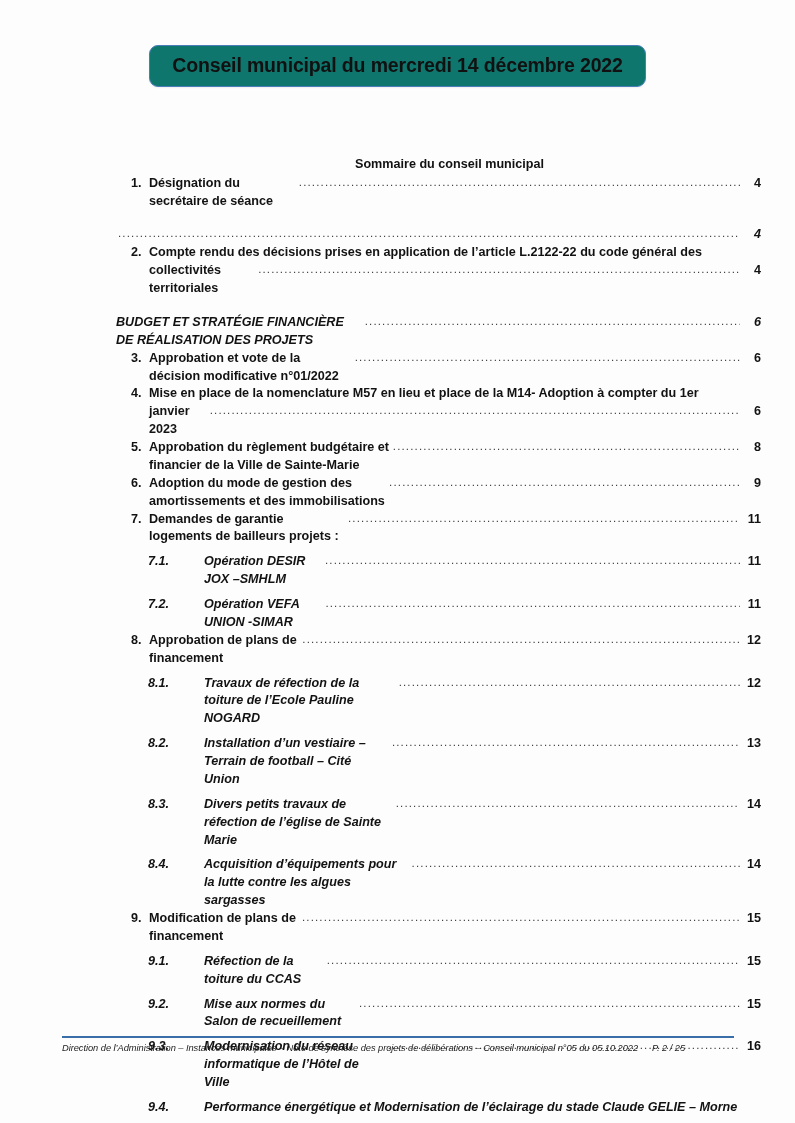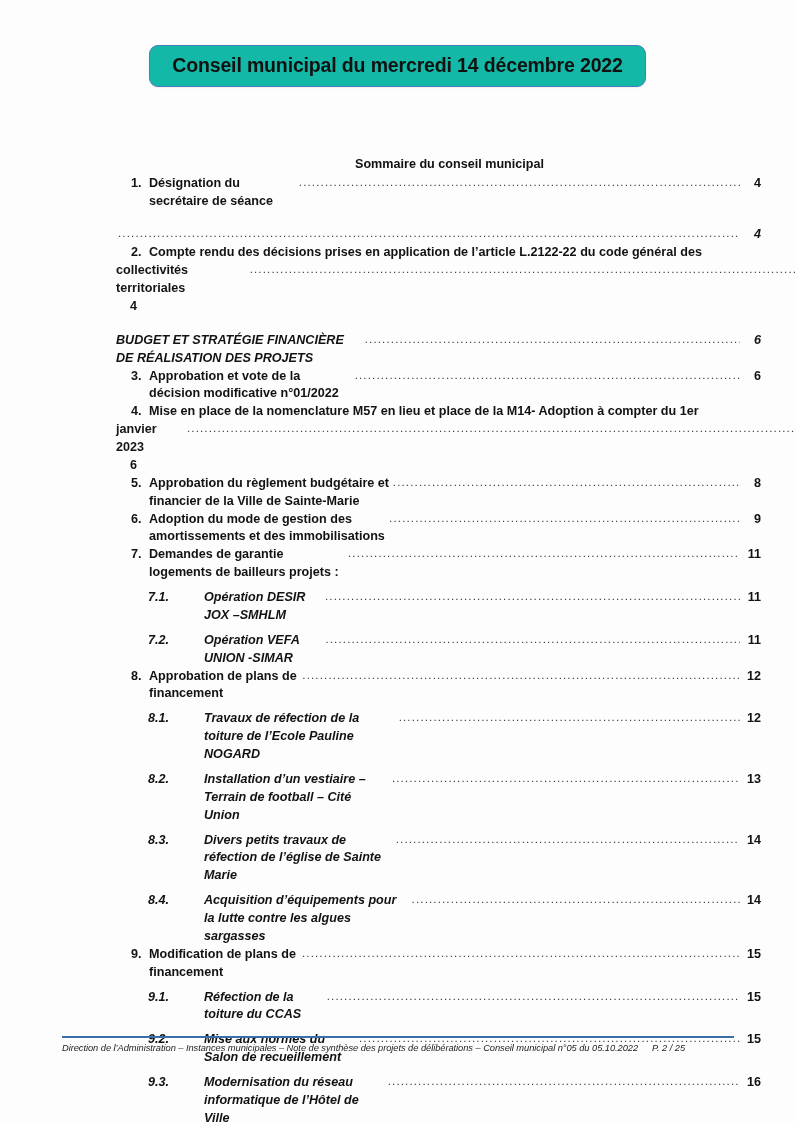--- a/index.html
+++ b/index.html
@@ -24,21 +24,21 @@
     left: 0;
     top: 45px;
     width: 795px;
     text-align: center;
   }
   .title-box {
     display: inline-block;
     box-sizing: border-box;
     border: 1.6px solid #4a7ebb;
     border-radius: 9px;
-    background: #14b8a6;
+    background: #0f766e;
     padding: 8px 22px 9px 22px;
     box-shadow: 0 1px 2px rgba(0,0,0,0.06);
   }
   .title-text {
     font-size: 19.5px;
     font-weight: bold;
     letter-spacing: -0.15px;
     white-space: nowrap;
     color: #111;
   }
@@ -138,21 +138,20 @@
   }
   .sect .num { width: 0; }
   .sect .txt { font-weight: bold; font-style: italic; }
 
   
   .cont-row {
     display: flex;
     align-items: flex-start;
     font-size: 12.6px;
     line-height: 1.42;
-    flex-direction: column;
   }
   .cont-row .spacer { flex: 0 0 auto; }
   .lvl1 .spacer { width: 33px; }
 
   .item { margin-bottom: 0; }
 
   
   .footer {
     position: absolute;
     left: 62px;

